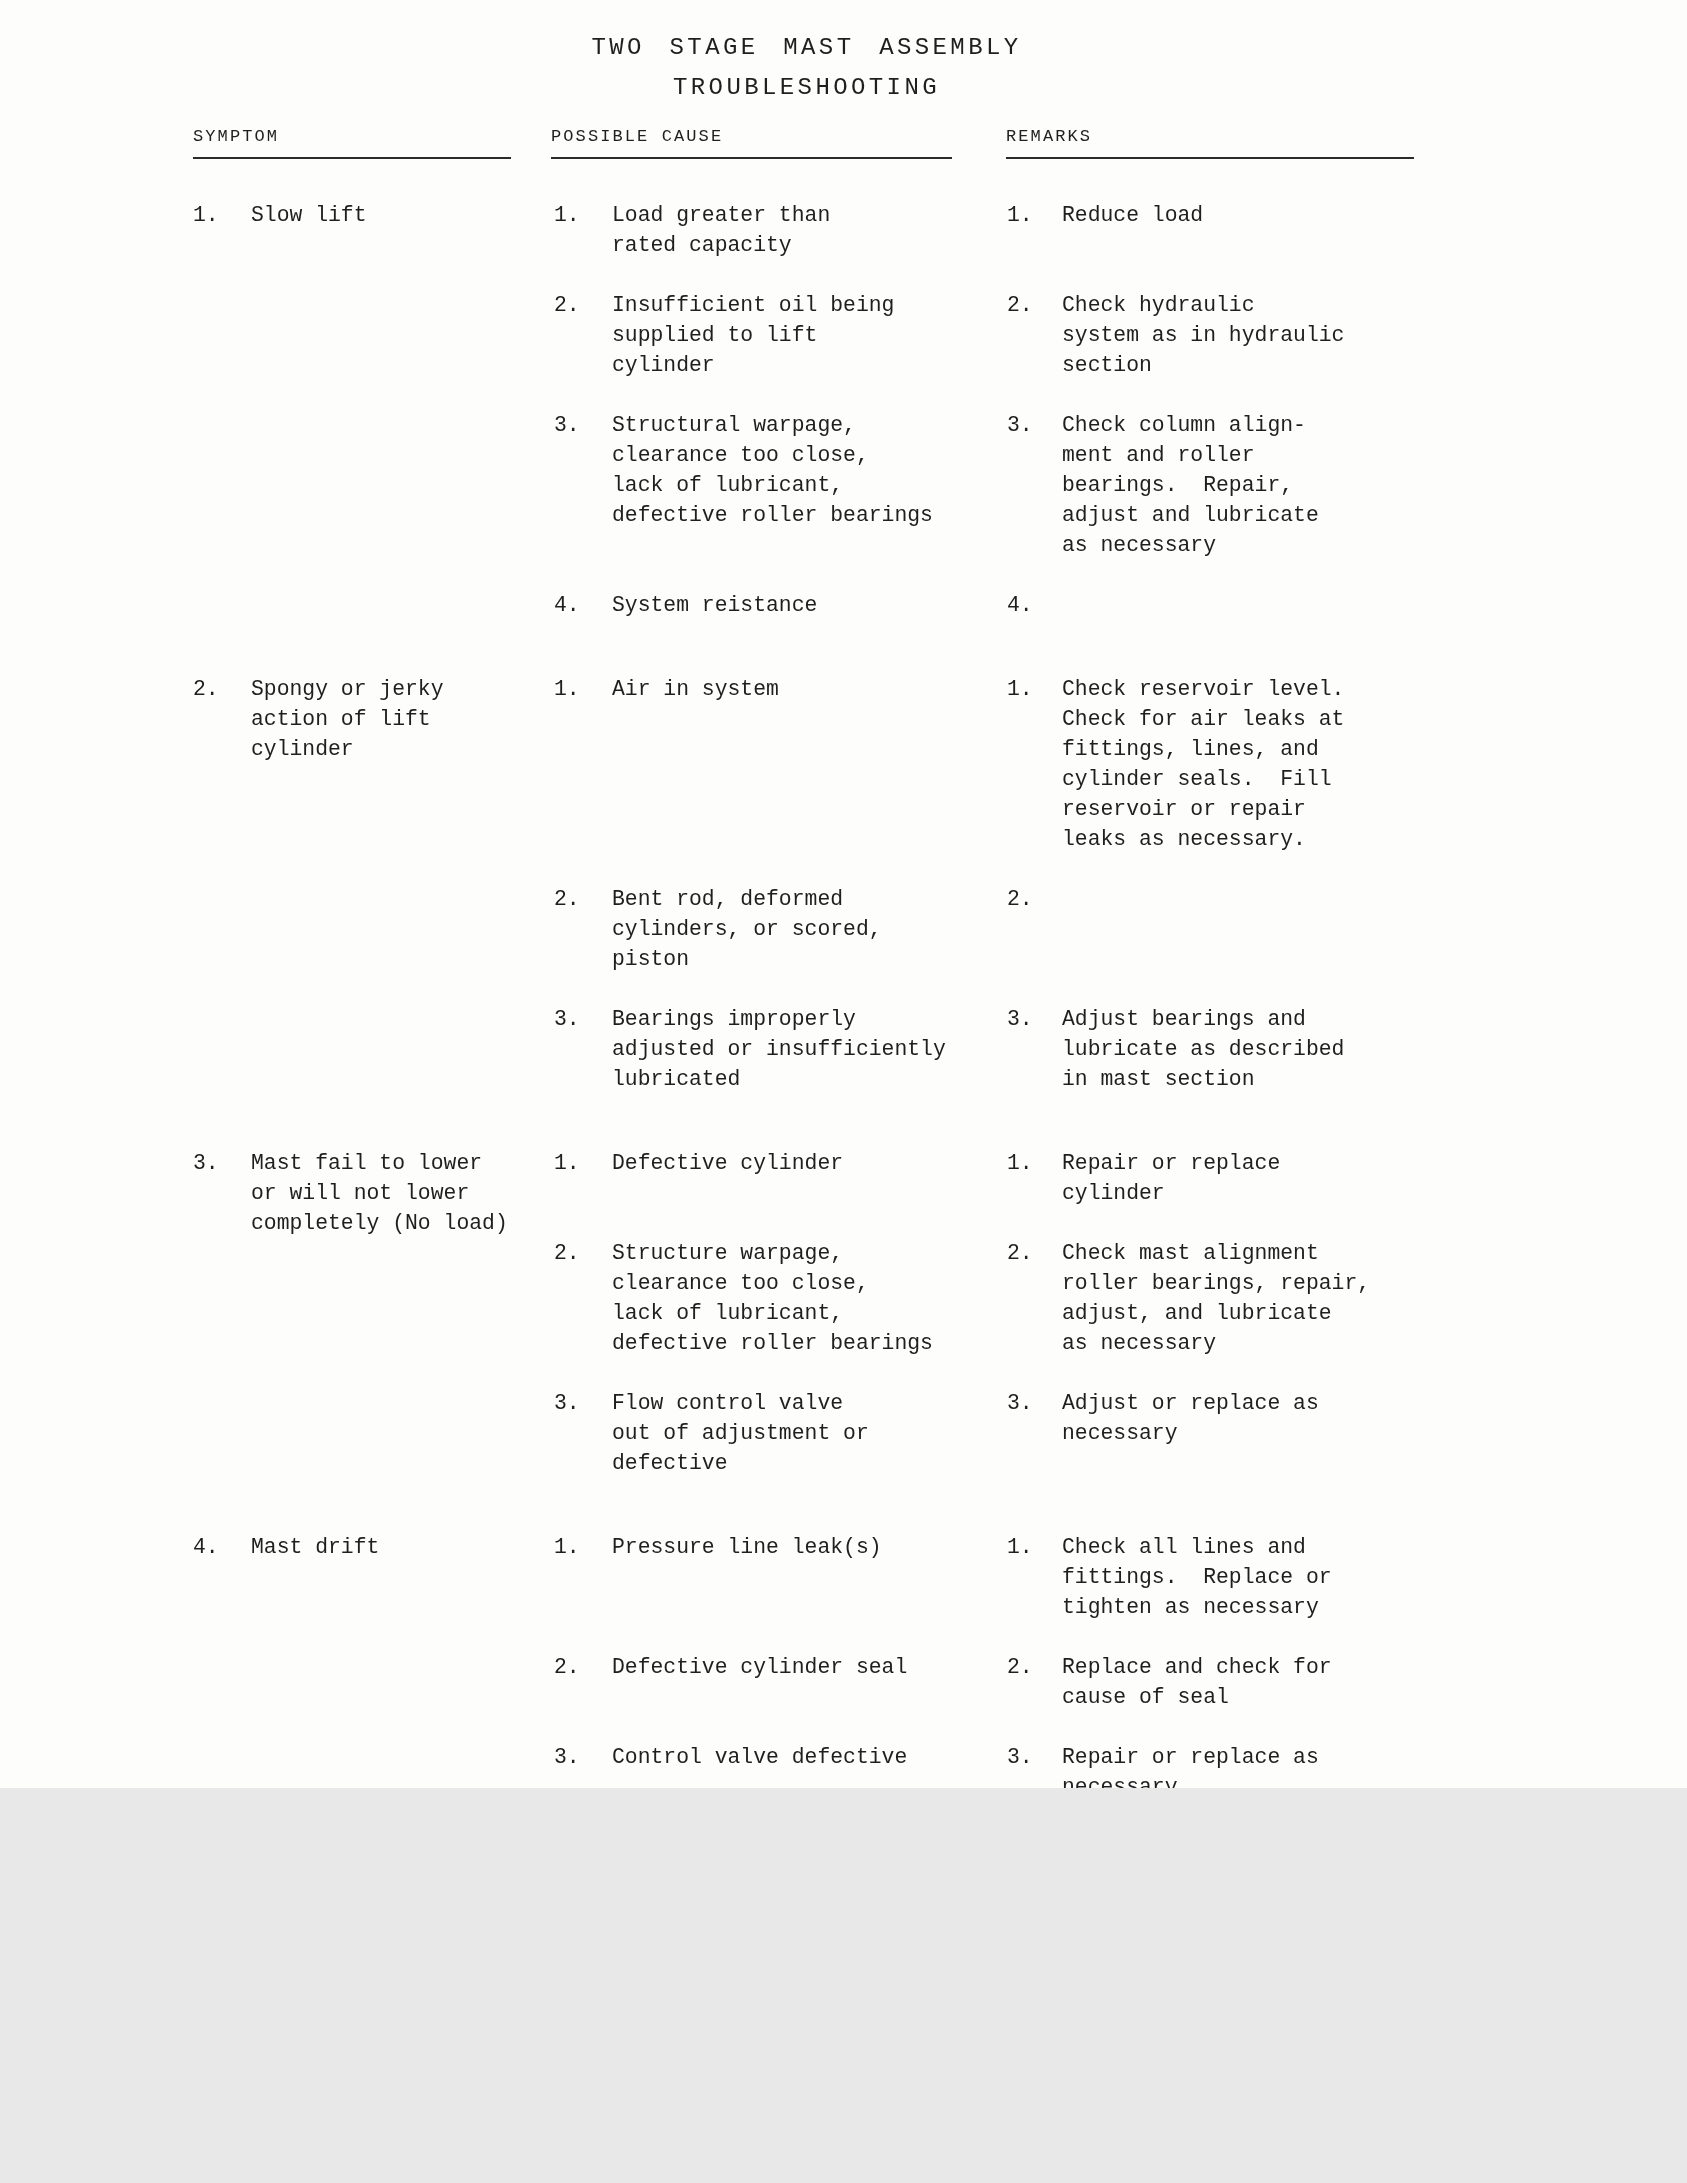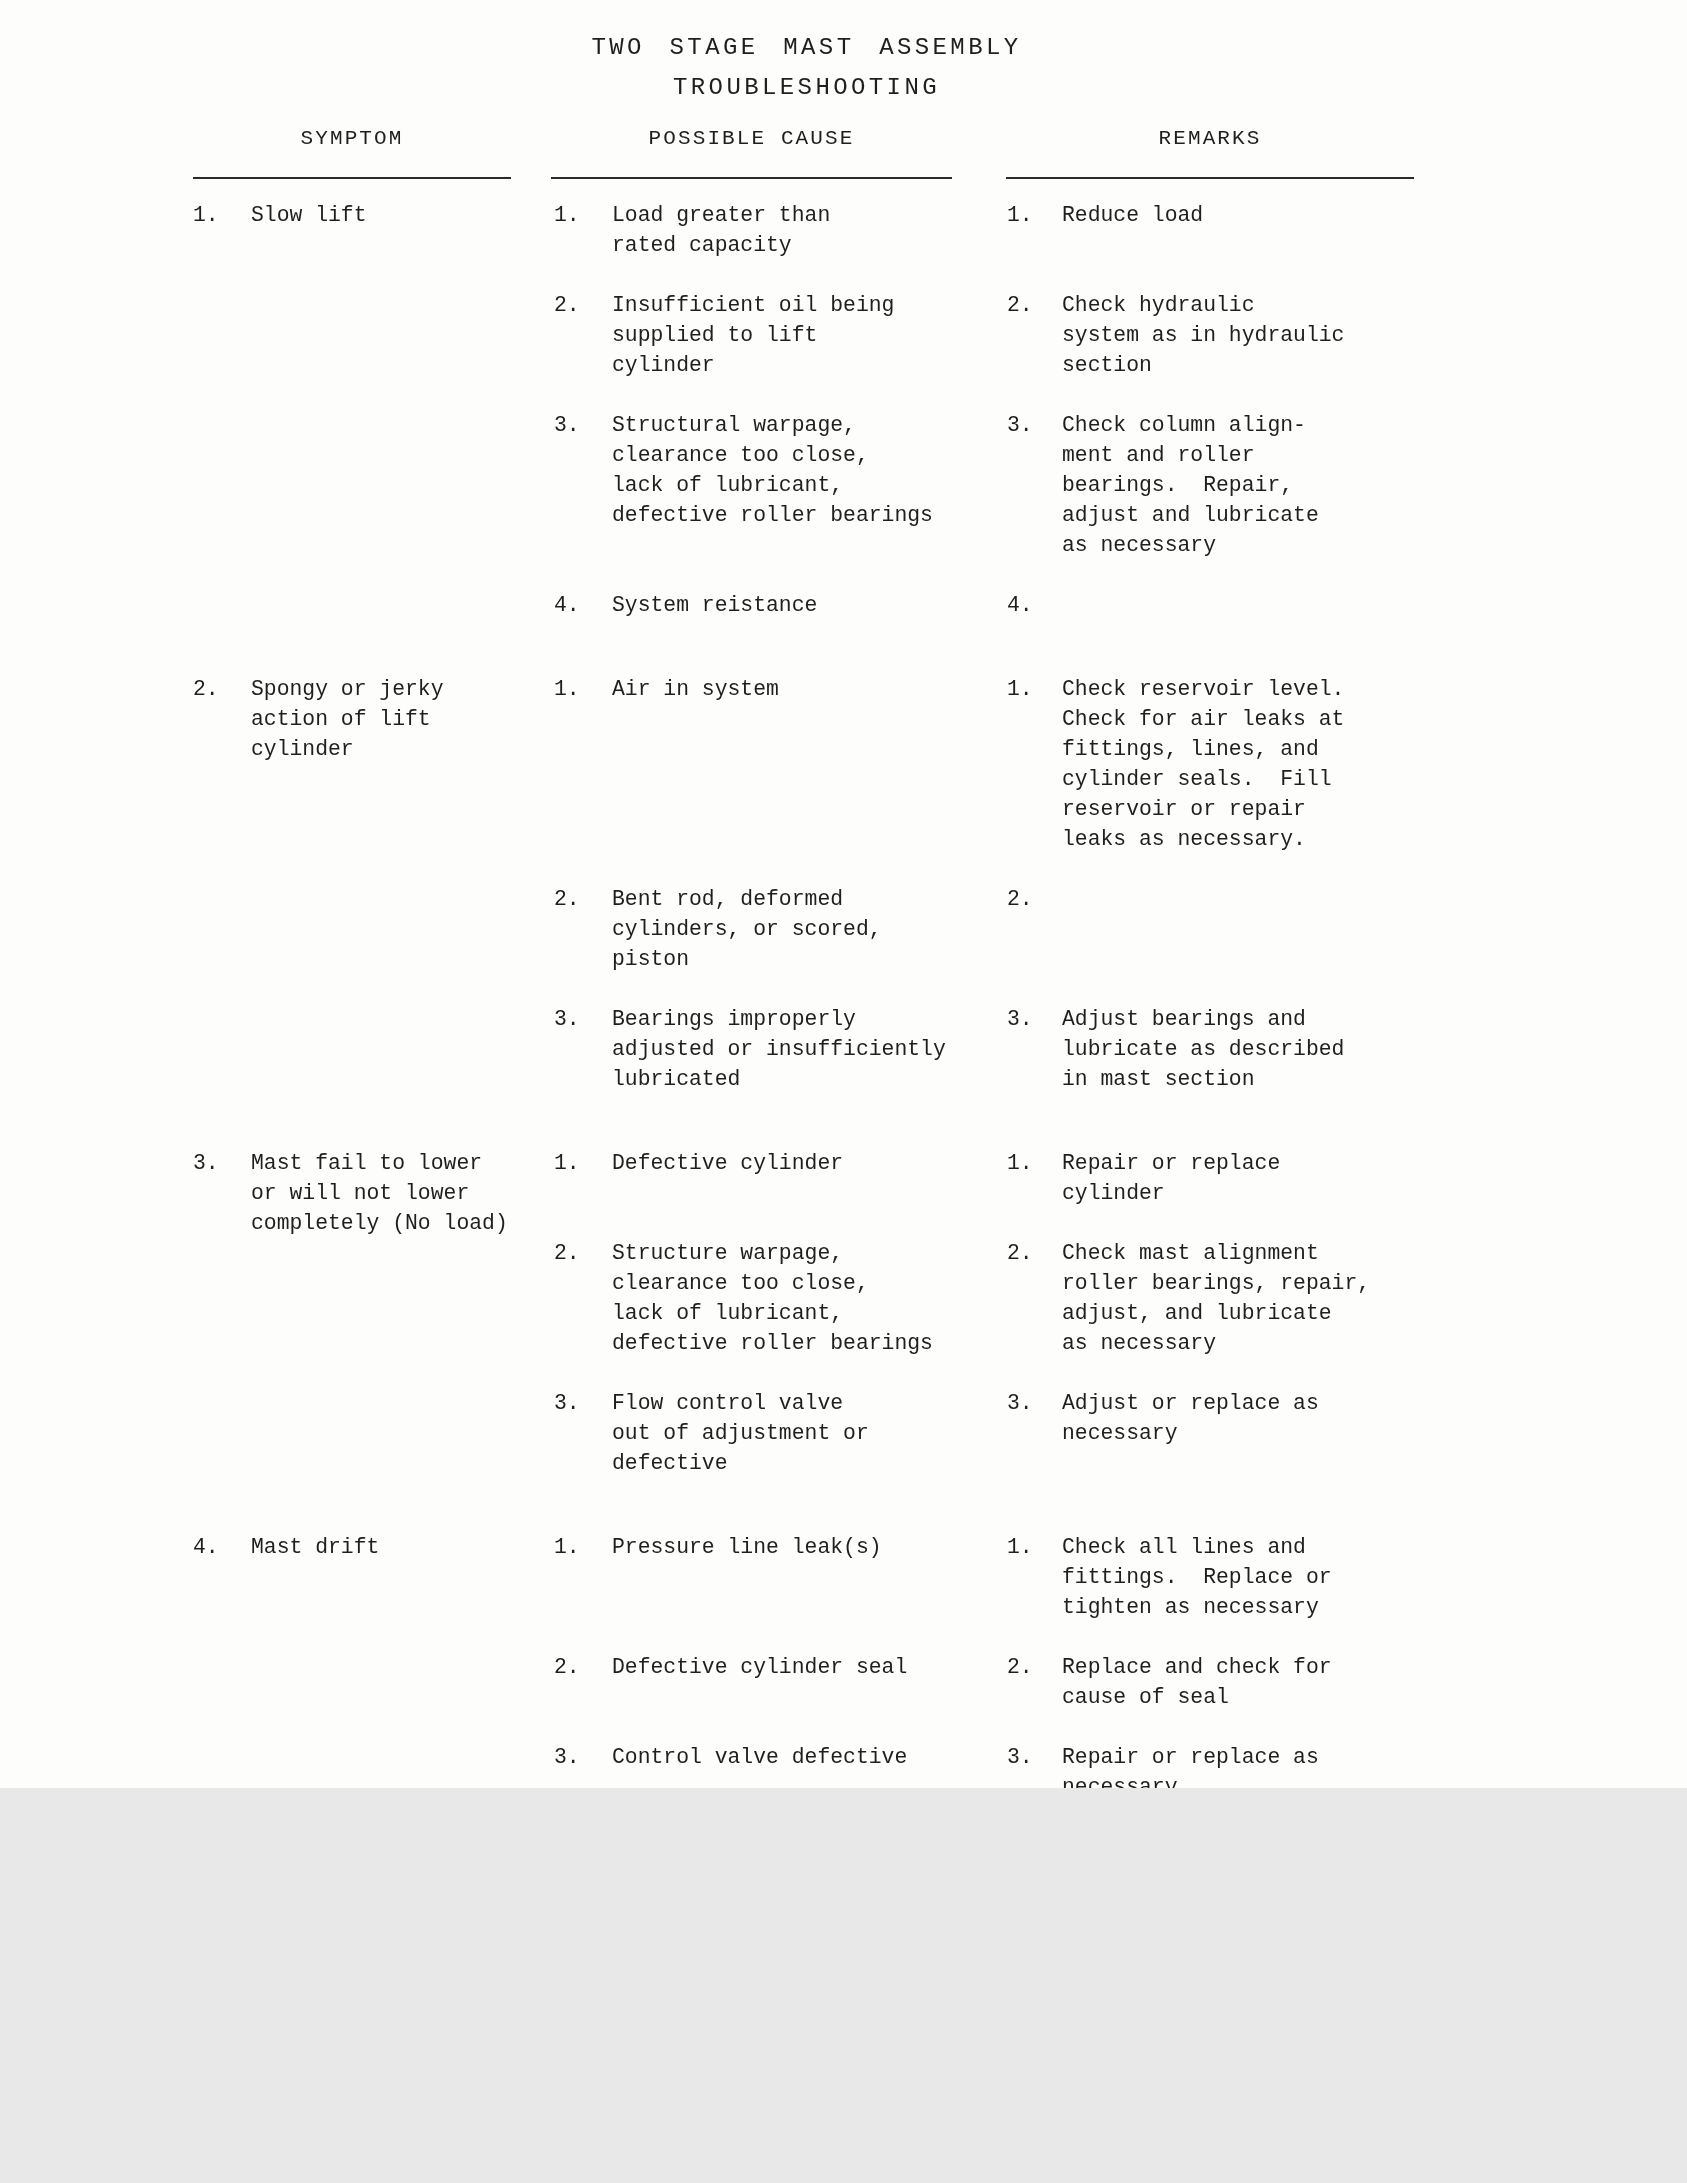--- a/index.html
+++ b/index.html
@@ -24,25 +24,24 @@
   }
   .title-line {
     font-size: 24px;
     line-height: 40px;
     letter-spacing: 3.4px;
     word-spacing: 6.9px;
   }
   .col-header {
     position: absolute;
     top: 127px;
-    font-size: 21px;
+    font-size: 17px;
     letter-spacing: 2.1px;
     border-bottom: 2.1px solid #2b2b2b;
-    padding-bottom: 27px;
-    text-align: center;
+    padding-bottom: 11px;
   }
   .h-symptom  { left: 193px;  width: 318px; }
   .h-cause    { left: 551px;  width: 401px; }
   .h-remarks  { left: 1006px; width: 408px; }
 
   .table-body {
     position: absolute;
     top: 200px;
     left: 193px;
     width: 1433px;

